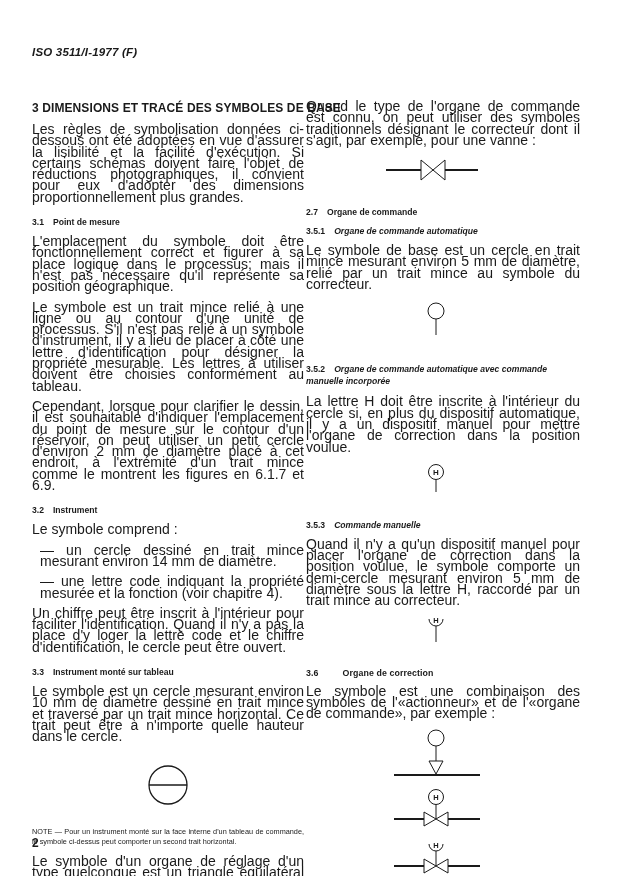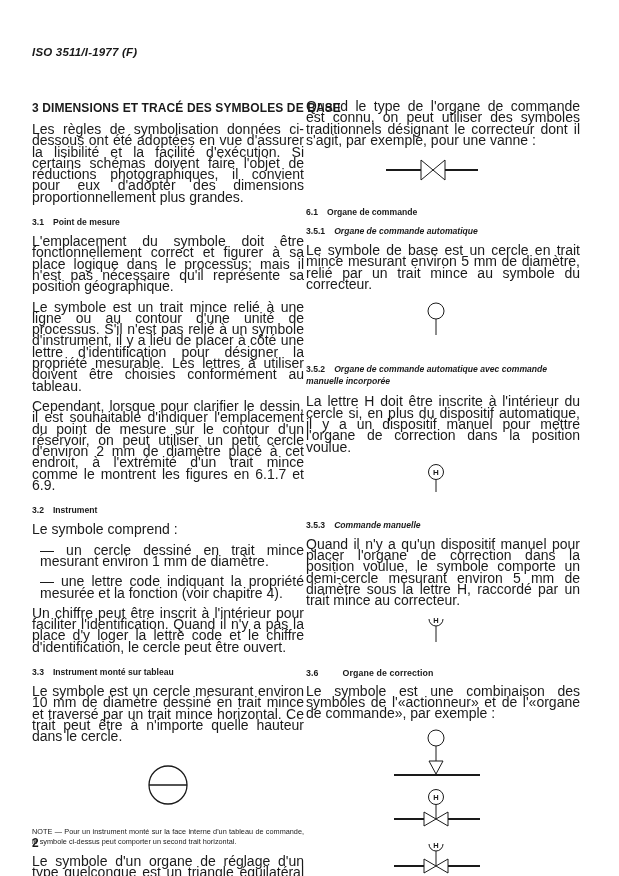--- a/index.html
+++ b/index.html
@@ -33,21 +33,21 @@
     <span class="num">3.1</span><span>Point de mesure</span>
   </h3>
   <p>L'emplacement du symbole doit être fonctionnellement correct et figurer à sa place logique dans le processus; mais il n'est pas nécessaire qu'il représente sa position géographique.</p>
   <p>Le symbole est un trait mince relié à une ligne ou au contour d'une unité de processus. S'il n'est pas relié à un symbole d'instrument, il y a lieu de placer à côté une lettre d'identification pour désigner la propriété mesurable. Les lettres à utiliser doivent être choisies conformément au tableau.</p>
   <p>Cependant, lorsque pour clarifier le dessin, il est souhaitable d'indiquer l'emplacement du point de mesure sur le contour d'un réservoir, on peut utiliser un petit cercle d'environ 2 mm de diamètre placé à cet endroit, à l'extrémité d'un trait mince comme le montrent les figures en 6.1.7 et 6.9.</p>
 
   <h3 style="margin-top:14px">
     <span class="num">3.2</span><span>Instrument</span>
   </h3>
   <p>Le symbole comprend :</p>
-  <p class="dash">—  un cercle dessiné en trait mince mesurant environ 1 mm de diamètre.</p>
+  <p class="dash">—  un cercle dessiné en trait mince mesurant environ 14 mm de diamètre.</p>
   <p class="dash">—  une lettre code indiquant la propriété mesurée et la fonction (voir chapitre 4).</p>
   <p>Un chiffre peut être inscrit à l'intérieur pour faciliter l'identification. Quand il n'y a pas la place d'y loger la lettre code et le chiffre d'identification, le cercle peut être ouvert.</p>
 
   <h3 style="margin-top:14px">
     <span class="num">3.3</span><span>Instrument monté sur tableau</span>
   </h3>
   <p>Le symbole est un cercle mesurant environ 10 mm de diamètre dessiné en trait mince et traversé par un trait mince horizontal. Ce trait peut être à n'importe quelle hauteur dans le cercle.</p>
 
   <div class="fig" style="height:70px; padding-top:6px">
     <svg width="272" height="56" viewBox="0 0 272 56">
@@ -74,21 +74,21 @@
   <div class="fig" style="height:46px">
     <svg width="274" height="30" viewBox="0 0 274 30">
       <line x1="80" y1="15" x2="115" y2="15" stroke="#1a1a1a" stroke-width="2"></line>
       <polygon points="115,5 115,25 127,15" fill="none" stroke="#1a1a1a" stroke-width="1"></polygon>
       <polygon points="139,5 139,25 127,15" fill="none" stroke="#1a1a1a" stroke-width="1"></polygon>
       <line x1="139" y1="15" x2="172" y2="15" stroke="#1a1a1a" stroke-width="2"></line>
     </svg>
   </div>
 
   <h3 style="margin-top:6px">
-    <span class="num">6.1</span><span>Organe de commande</span>
+    <span class="num">2.7</span><span>Organe de commande</span>
   </h3>
   <h3>
     <span class="num">3.5.1</span><span class="it">Organe de commande automatique</span>
   </h3>
   <p>Le symbole de base est un cercle en trait mince mesurant environ 5 mm de diamètre, relié par un trait mince au symbole du correcteur.</p>
 
   <div class="fig" style="height:64px">
     <svg width="274" height="44" viewBox="0 0 274 44">
       <circle cx="130" cy="12" r="8" fill="none" stroke="#1a1a1a" stroke-width="1"></circle>
       <line x1="130" y1="20" x2="130" y2="36" stroke="#1a1a1a" stroke-width="1"></line>

